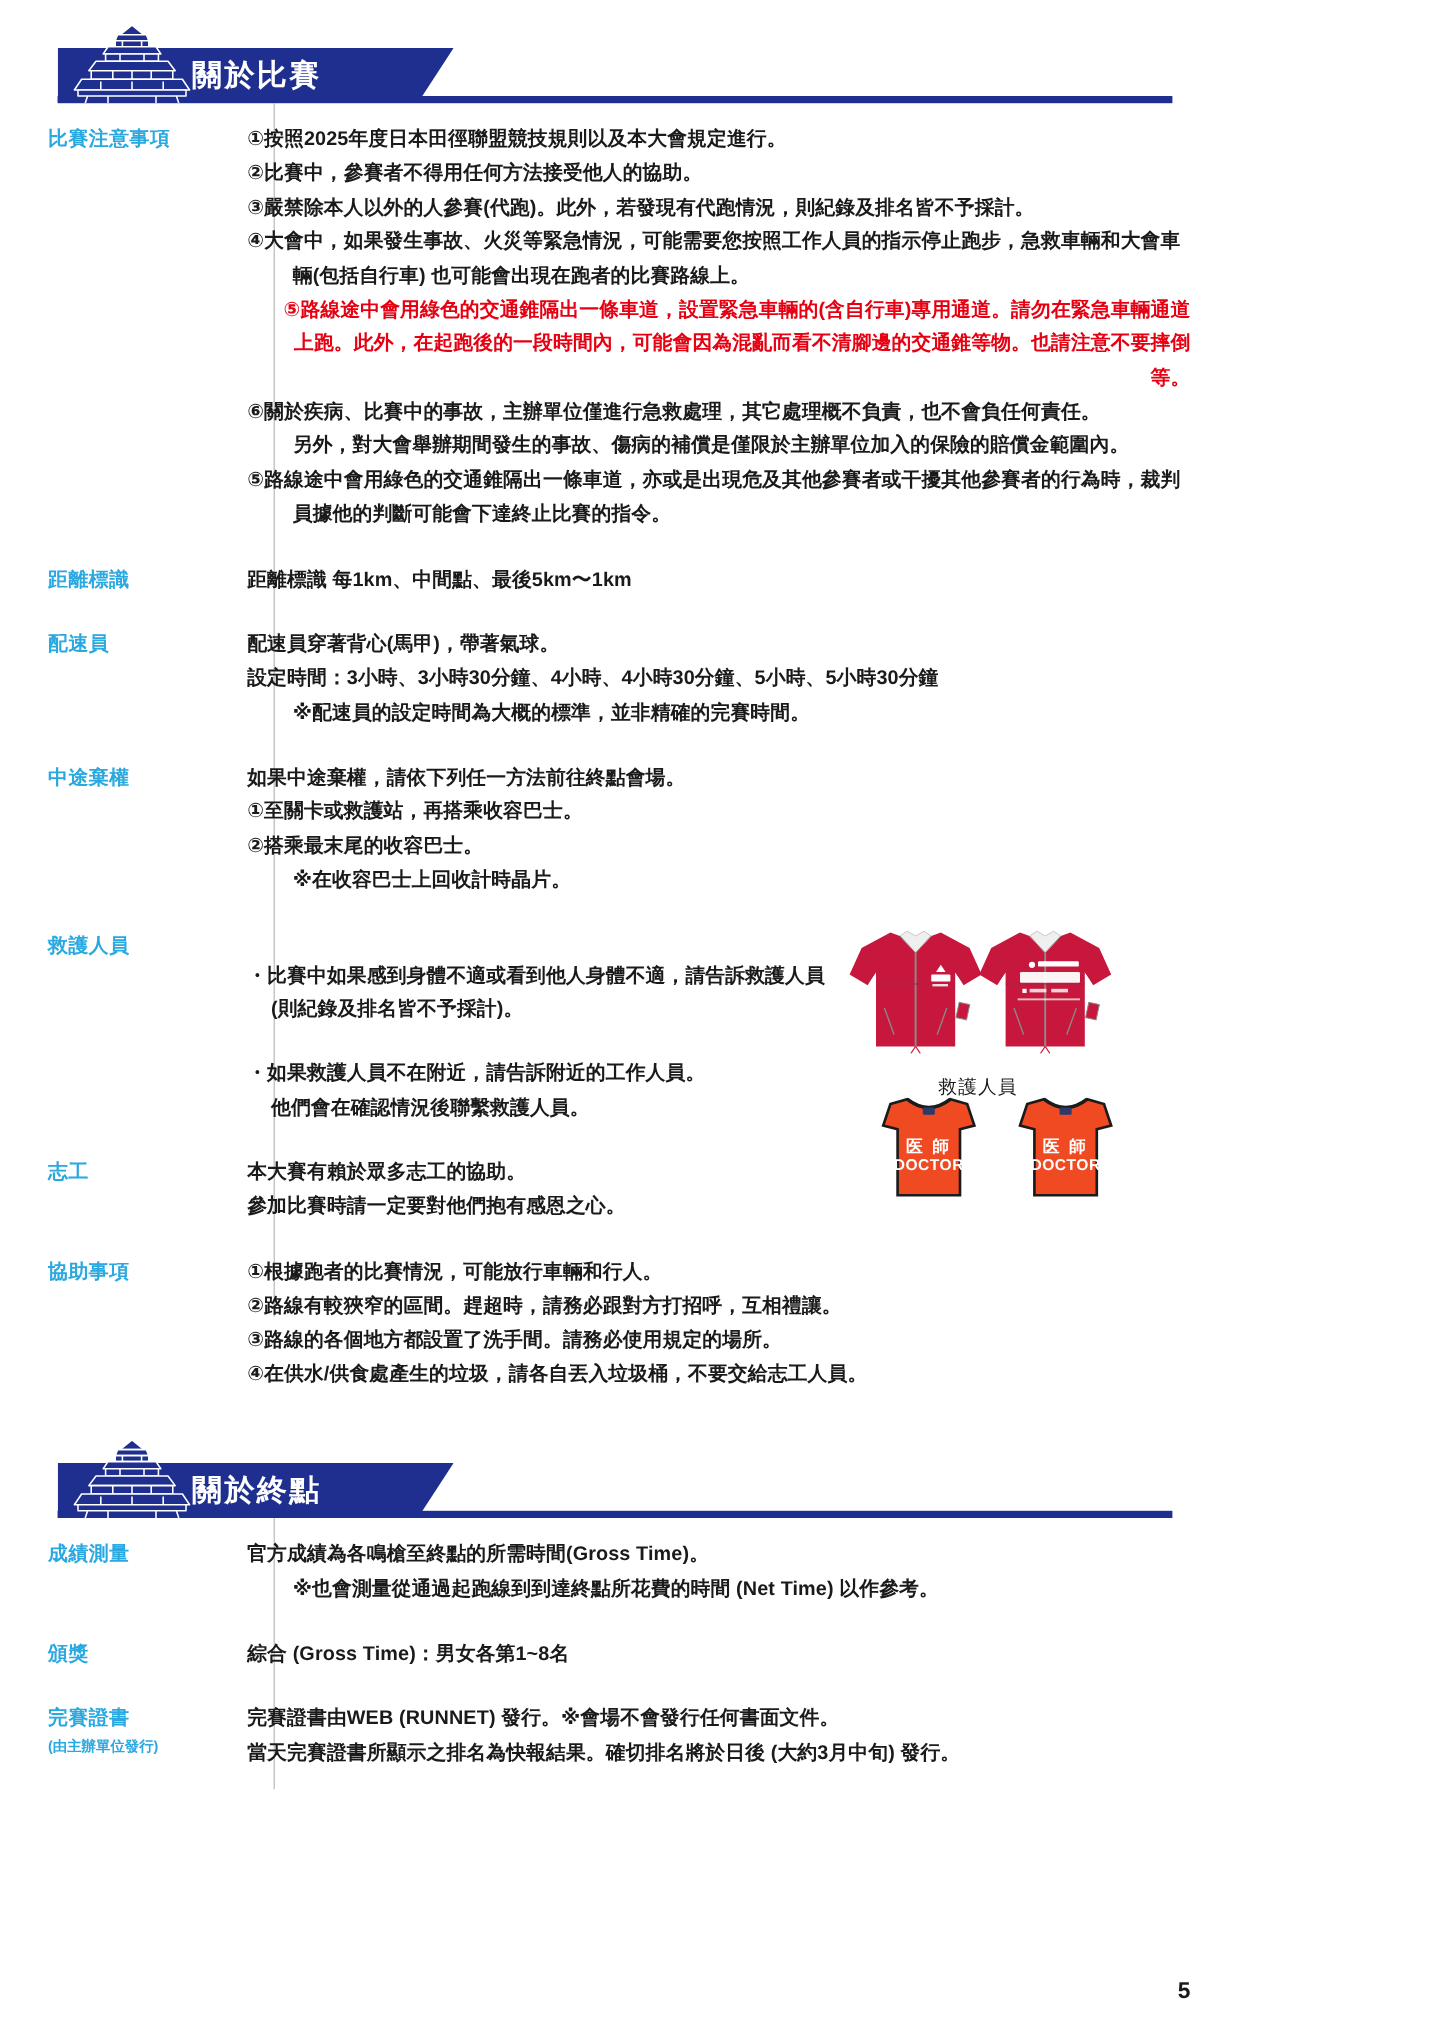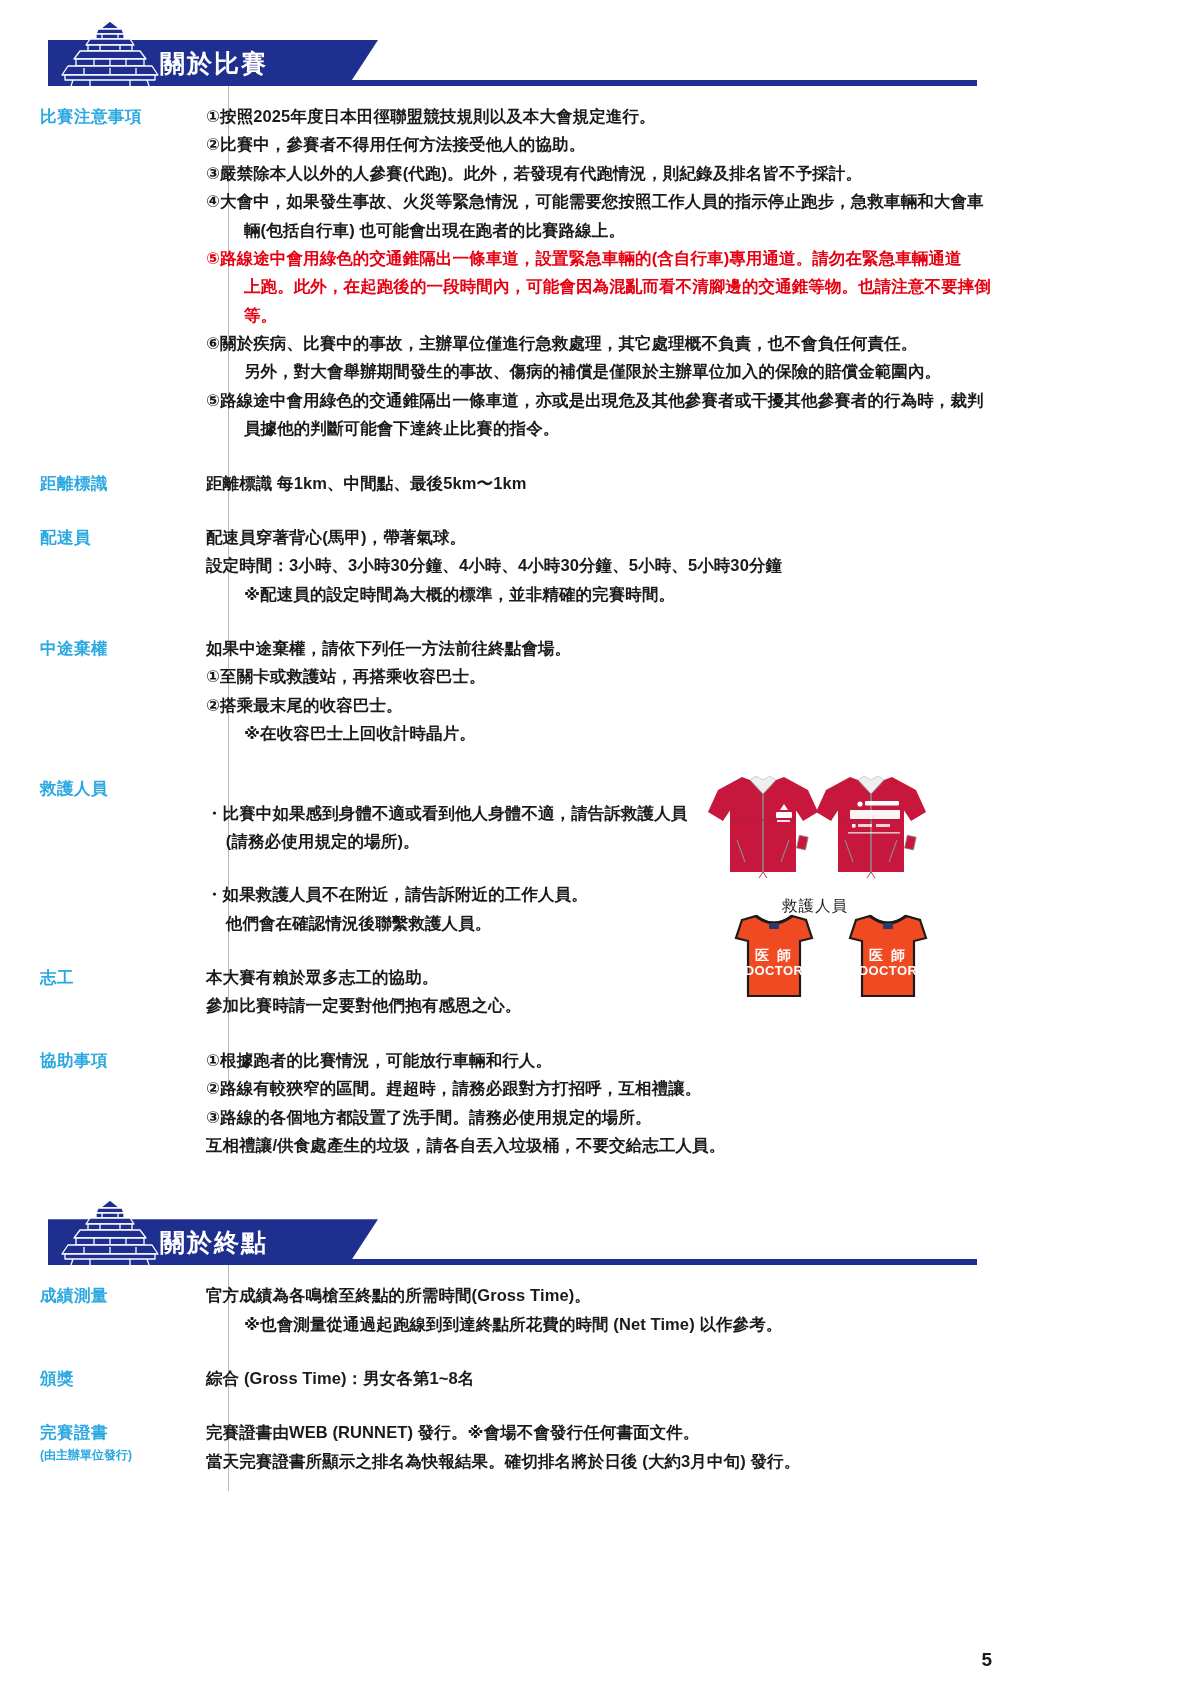--- a/index.html
+++ b/index.html
@@ -101,21 +101,21 @@
     position: absolute;
     left: 188px;
     width: 1px;
     background: #b9b9b9;
   }
   .line { display: block; white-space: pre-wrap; font-weight: bold; }
   .line.indent1 { padding-left: 1.15em; text-indent: -1.15em; }
   .line.indent2 { padding-left: 2.3em; }
   .line.indent-hang { padding-left: 1.2em; }
   .line.bullet { padding-left: 0.9em; text-indent: -0.9em; margin-top: 25px; }
-  .red { color: #e60012; }
+  .red { color: #e60012; text-align: right; }
   .bold { font-weight: bold; }
   .uline {
     background-image: linear-gradient(#e60012, #e60012);
     background-repeat: no-repeat;
     background-size: 100% 2.5px;
     background-position: 0 1.42em;
     display: inline;
   }
 
   
@@ -226,21 +226,21 @@
                 <span class="line indent1">①至關卡或救護站，再搭乘收容巴士。</span>
                 <span class="line indent1">②搭乘最末尾的收容巴士。</span>
                 <span class="line indent2 bold">※在收容巴士上回收計時晶片。</span>
               </div>
             </div>
             <div class="spacer"></div>
             <div class="row">
               <div class="row-label">救護人員</div>
               <div class="row-body">
                 <span class="line bullet">・比賽中如果感到身體不適或看到他人身體不適，請告訴救護人員</span>
-                <span class="line indent-hang">(請務必使用規定的場所)。</span>
+                <span class="line indent-hang">(則紀錄及排名皆不予採計)。</span>
                 <span class="line bullet">・如果救護人員不在附近，請告訴附近的工作人員。</span>
                 <span class="line indent-hang">他們會在確認情況後聯繫救護人員。</span>
               </div>
               <div class="gear">
         <div style="position:absolute;left:0;top:0;width:226px;height:104px;">
           <svg width="118" height="104" viewBox="0 0 118 104" xmlns="http://www.w3.org/2000/svg" style="position:absolute;top:0;left:0;">
     <g>
       <path d="M46 6 L38 3 L14 16 L4 38 L19 47 L26 36 L26 98 L92 98 L92 36 L99 47 L114 38 L104 16 L80 3 L72 6 Z" fill="#c8173c"></path>
       <path d="M46 6 L59 20 L72 6 L66 2 L59 6 L52 2 Z" fill="#efefef" stroke="#bdbdbd" stroke-width="0.7"></path>
       <path d="M46 6 L59 20 L72 6" fill="none" stroke="#8f8f8f" stroke-width="0.8"></path>
@@ -315,21 +315,21 @@
                 <span class="line">參加比賽時請一定要對他們抱有感恩之心。</span>
               </div>
             </div>
             <div class="spacer"></div>
             <div class="row">
               <div class="row-label">協助事項</div>
               <div class="row-body">
                 <span class="line indent1">①根據跑者的比賽情況，可能放行車輛和行人。</span>
                 <span class="line indent1">②路線有較狹窄的區間。趕超時，請務必跟對方打招呼，互相禮讓。</span>
                 <span class="line indent1">③路線的各個地方都設置了洗手間。請務必使用規定的場所。</span>
-                <span class="line indent1">互相禮讓/供食處產生的垃圾，請各自丟入垃圾桶，不要交給志工人員。</span>
+                <span class="line indent1">④在供水/供食處產生的垃圾，請各自丟入垃圾桶，不要交給志工人員。</span>
               </div>
             </div>
             <div class="spacer"></div>
     </div>
   </div>
       </div>
       <div style="padding-top:34px;">
         <div class="section">
     <div class="banner">
       <div class="banner-underline"></div>

